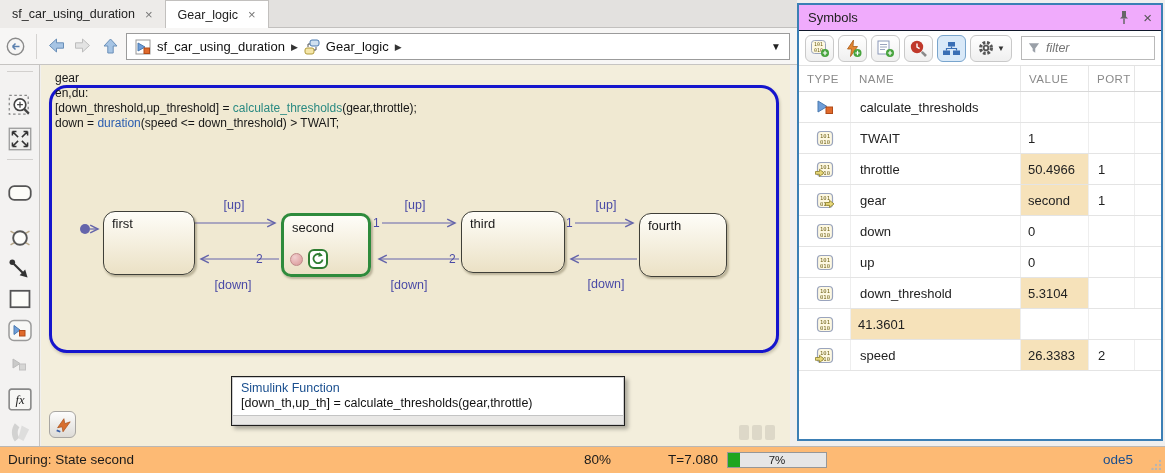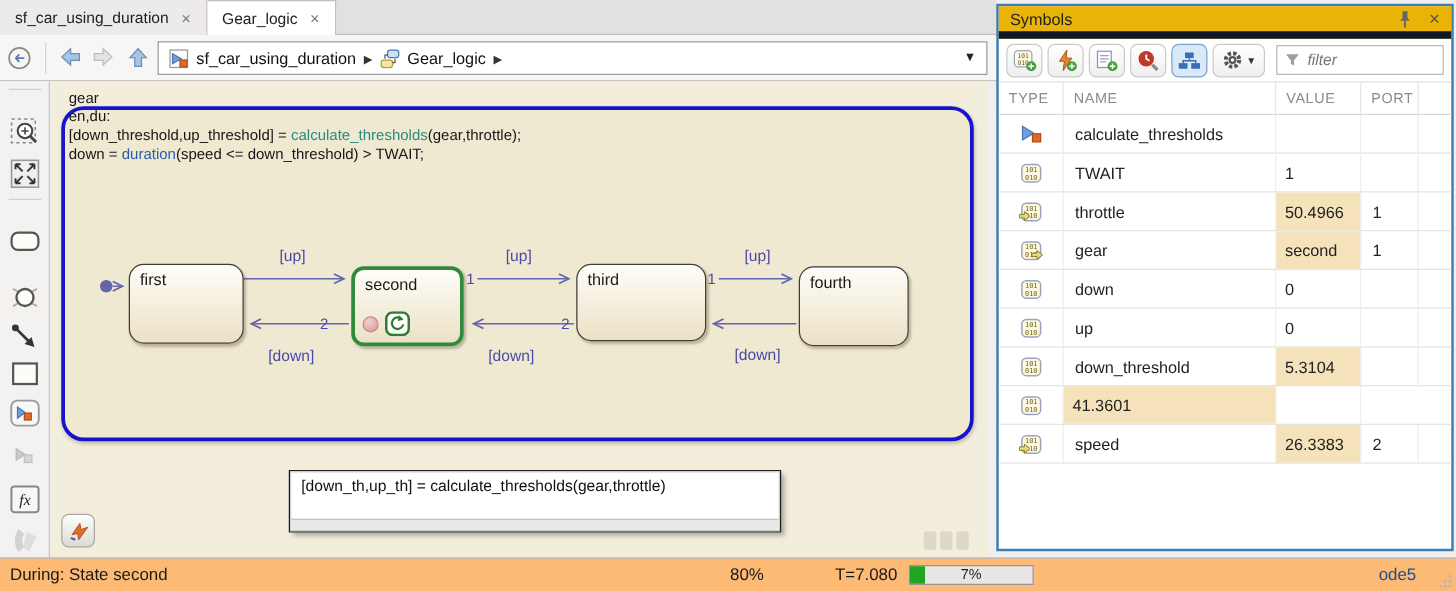--- a/index.html
+++ b/index.html
@@ -65,21 +65,21 @@
   .chart-badge { position:absolute; left:8px; top:346px; width:27px; height:27px; border:1px solid #a8a6a2;
                  border-radius:6px; background:linear-gradient(#fdfdfc,#dddbd7);
                  display:flex; align-items:center; justify-content:center; }
   .canvas-grip { position:absolute; left:698px; top:360px; display:flex; gap:3px; }
   .canvas-grip span { width:10px; height:15px; background:#ddd8c8; border-radius:2px; }
 
   
   .symbols { position:absolute; left:797px; top:3px; width:366px; height:438px;
              background:#fff; border:2px solid var(--panel_border); }
   .phead { height:26px; display:flex; align-items:center; padding:0 9px; gap:14px;
-           border-bottom:6px solid #0f172a; background:#eab308; }
+           border-bottom:1px solid #0f172a; background:#f0abfc; }
   .phead .ttl { flex:1; font-size:13px; color:#222; }
   .phead .x { font-size:15px; color:#555; line-height:1; cursor:pointer; }
   .ptoolbar { height:35px; display:flex; align-items:center; gap:4px; padding:0 6px;
               border-bottom:1px solid #e2e2e2; }
   .pbtn { width:29px; height:27px; border:1px solid #c9c9c9; border-radius:6px;
           background:linear-gradient(#ffffff,#efefef); display:flex; align-items:center;
           justify-content:center; gap:2px; }
   .pbtn.selected { background:#d9e9f8; border-color:#79a5cd; }
   .pbtn.wide { width:42px; }
   .pbtn .dd { font-size:8px; color:#333; }
@@ -298,20 +298,21 @@
     </div>
     <div class="state" style="left:420px; top:146px; width:104px; height:62px;">
       <span>third</span>
     </div>
     <div class="state" style="left:598px; top:148px; width:88px; height:64px;">
       <span>fourth</span>
     </div>
 
     <div class="sim-fn">
       <div class="inner">
+        <div class="t">Simulink Function</div>
         <div class="s">[down_th,up_th] = calculate_thresholds(gear,throttle)</div>
       </div>
       <div class="strip"></div>
     </div>
 
     <div class="chart-badge">
       <svg width="18" height="18" viewBox="0 0 20 20">
         <path d="M4 13 L11 3 L12 8.5 L18 6.5 L10 17.5 L9 12 Z" fill="#d86f2e" stroke="#a84e16" stroke-width="0.8"></path>
         <path d="M3 16 l4 1.5" stroke="#3a5fa5" stroke-width="2"></path>
       </svg>

